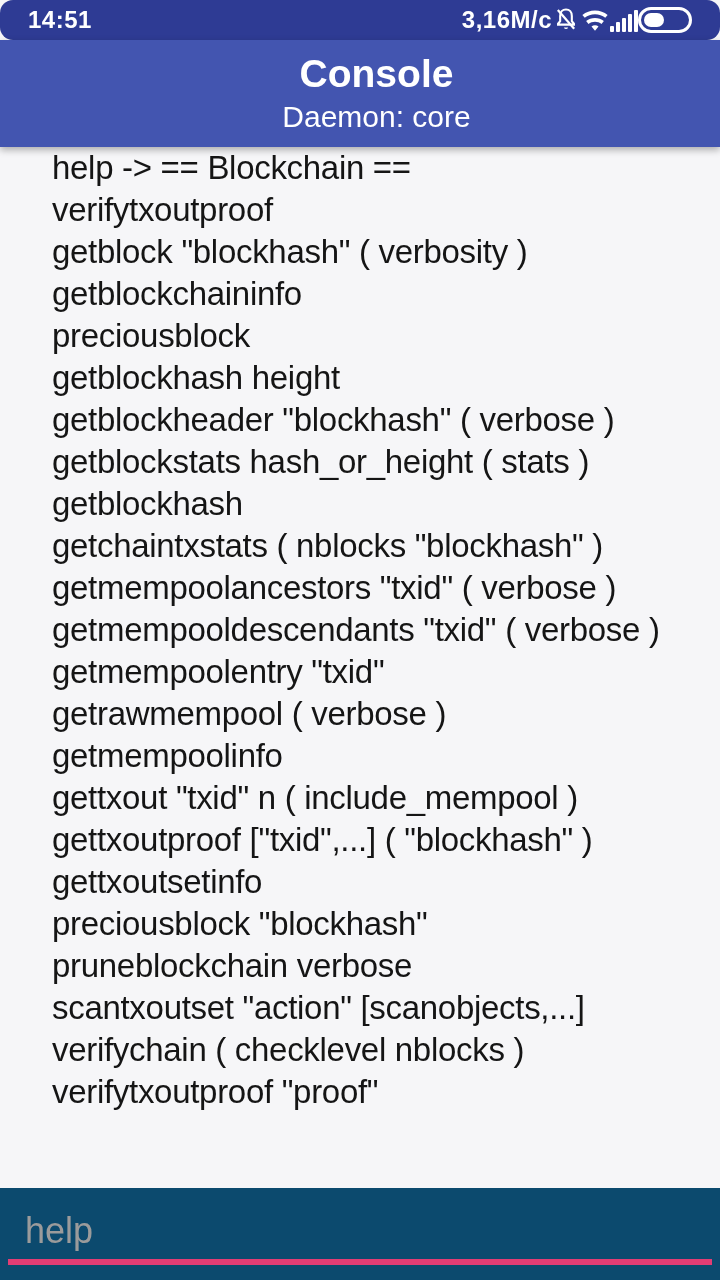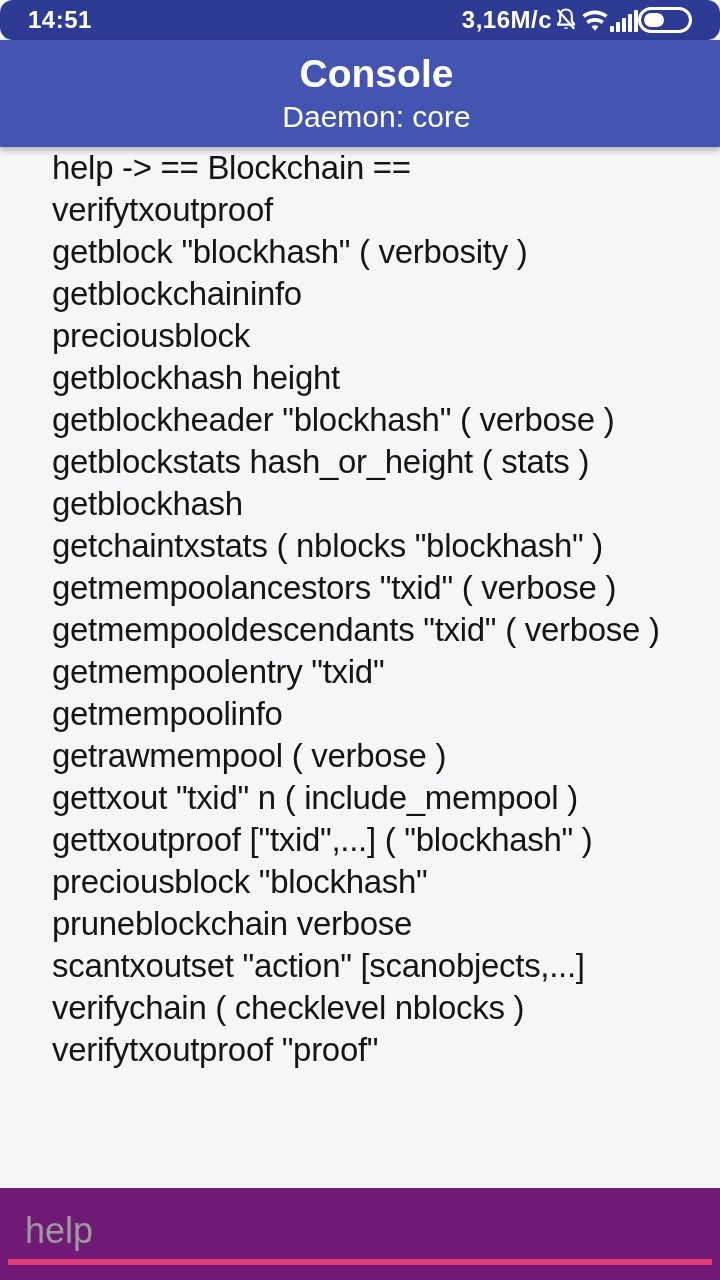--- a/index.html
+++ b/index.html
@@ -75,21 +75,21 @@
   .console-line {
     font-size:33px; line-height:42px;
     color:#151515;
     white-space:nowrap;
     letter-spacing:-0.3px;
   }
 
   
   .input-bar {
     position:absolute; left:0; right:0; bottom:0; height:92px;
-    background:#701a75;
+    background:#0c4a6e;
     padding:0 8px 15px 8px;
     z-index:3;
   }
   .input-field {
     height:100%;
     border-bottom:6px solid #e23d74;
     display:flex; align-items:flex-end;
   }
   .input-value {
     font-size:36px; color:#9b9b9b;
@@ -151,24 +151,25 @@
       <div class="console-line">getblockchaininfo</div>
       <div class="console-line">preciousblock</div>
       <div class="console-line">getblockhash height</div>
       <div class="console-line">getblockheader "blockhash" ( verbose )</div>
       <div class="console-line">getblockstats hash_or_height ( stats )</div>
       <div class="console-line">getblockhash</div>
       <div class="console-line">getchaintxstats ( nblocks "blockhash" )</div>
       <div class="console-line">getmempoolancestors "txid" ( verbose )</div>
       <div class="console-line">getmempooldescendants "txid" ( verbose )</div>
       <div class="console-line">getmempoolentry "txid"</div>
+      <div class="console-line">getrawmempool ( verbose )</div>
       <div class="console-line">getmempoolinfo</div>
-      <div class="console-line">getrawmempool ( verbose )</div>
       <div class="console-line">gettxout "txid" n ( include_mempool )</div>
       <div class="console-line">gettxoutproof ["txid",...] ( "blockhash" )</div>
+      <div class="console-line">gettxoutsetinfo</div>
       <div class="console-line">preciousblock "blockhash"</div>
       <div class="console-line">pruneblockchain verbose</div>
       <div class="console-line">scantxoutset "action" [scanobjects,...]</div>
       <div class="console-line">verifychain ( checklevel nblocks )</div>
       <div class="console-line">verifytxoutproof "proof"</div>
     </div>
 
   <div class="input-bar">
     <div class="input-field">
       <span class="input-value">help</span>

